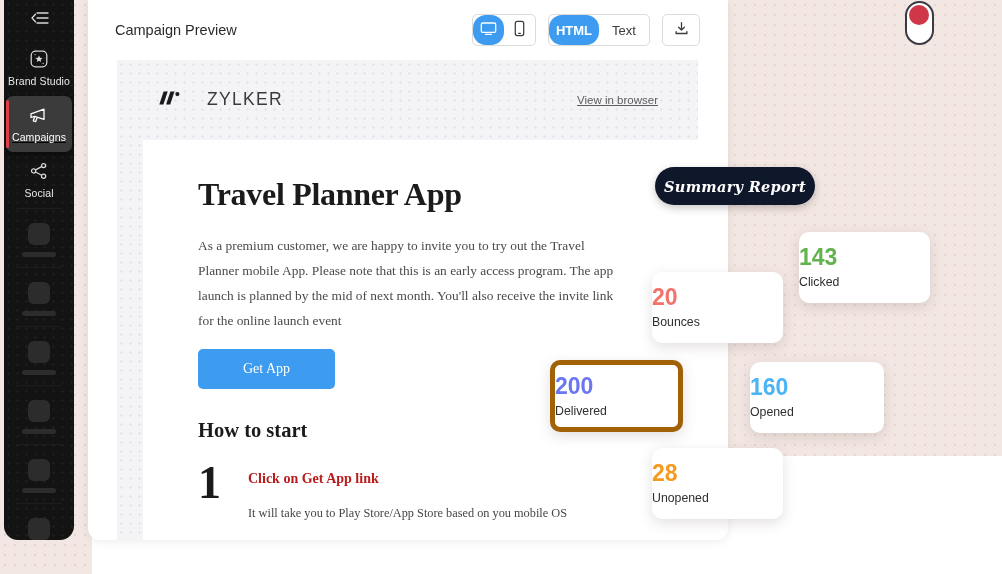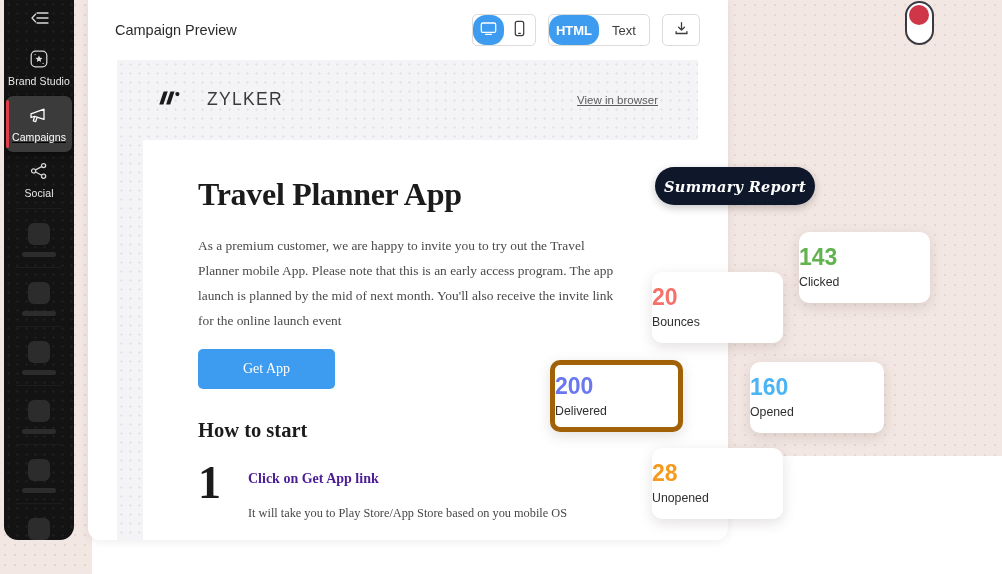--- a/index.html
+++ b/index.html
@@ -121,21 +121,21 @@
     margin-bottom:16px;
   }
   .get-app{
     display:inline-block; background:#3d9bf0; color:#fff; font-size:14px;
     padding:12px 0; width:137px; text-align:center; border-radius:5px;
     cursor:pointer; font-weight:400; margin-bottom:30px;
   }
   .eb-h2{ font-size:20.5px; font-weight:700; color:#1b1b1b; margin-bottom:22px; }
   .step{ display:flex; gap:27px; align-items:flex-start; }
   .step-num{ font-size:46px; font-weight:700; color:#1b1b1b; line-height:.82; }
-  .step-t{ font-size:14px; font-weight:700; color:#4c1d95; margin-top:7px; }
+  .step-t{ font-size:14px; font-weight:700; color:#b91c1c; margin-top:7px; }
   .step-d{ font-size:12.3px; color:#464646; margin-top:19px; }
 
   
   .summary-pill{
     position:absolute; left:655px; top:167px; width:160px; height:38px;
     background:#0f172a; border-radius:19px; z-index:9;
     display:flex; align-items:center; justify-content:center;
     box-shadow:0 3px 9px rgba(0,0,0,.22);
   }
   .summary-pill span{

